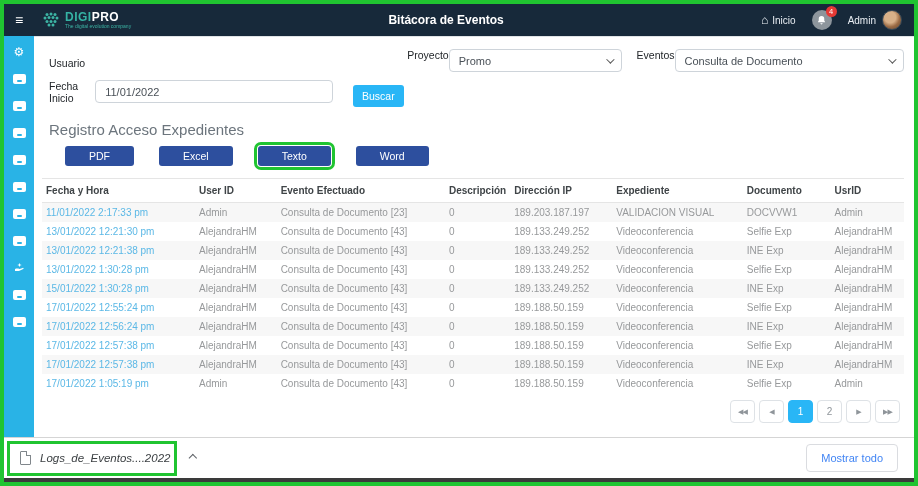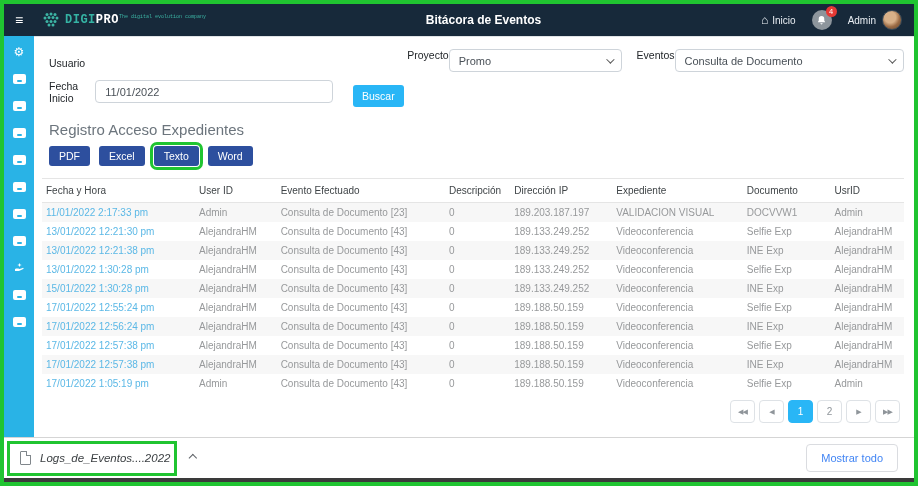--- a/index.html
+++ b/index.html
@@ -3,21 +3,21 @@
 <meta charset="utf-8">
 <style>
   * { margin:0; padding:0; box-sizing:border-box; }
   body { font-family:"Liberation Sans", sans-serif; background:#fff; }
   .frame { width:918px; height:486px; border:4px solid #20c431; display:flex; flex-direction:column; overflow:hidden; background:#fff; }
 
   
   .header { height:32px; background:#17293a; display:flex; align-items:center; flex:0 0 32px; }
   .burger-box { width:30px; height:32px; display:flex; align-items:center; justify-content:center; color:#fff; font-size:14px; cursor:pointer; }
   .logo { display:flex; align-items:center; gap:5px; margin-left:8px; }
-  .logo-text { display:flex; flex-direction:row; line-height:1;font-family:Liberation Mono, monospace; }
+  .logo-text { display:flex; flex-direction:column; line-height:1; }
   .logo-name { font-size:12px; font-weight:bold; letter-spacing:.5px; }
   .logo-name .digi { color:#35b3a4; } .logo-name .pro { color:#fff; }
   .logo-tag { font-size:5px; color:#3cb4a4; margin-top:1px; }
   .header-title { flex:1; text-align:center; color:#fff; font-size:12px; font-weight:bold; }
   .header-nav { display:flex; align-items:center; gap:16px; margin-right:12px; }
   .nav-home { display:flex; align-items:center; gap:4px; color:#e8edf2; font-size:10px; cursor:pointer; }
   .home-glyph { font-size:12px; }
   .bell-wrap { position:relative; width:20px; height:20px; background:#8d959c; border-radius:50%; display:flex; align-items:center; justify-content:center; cursor:pointer; }
   .badge { position:absolute; top:-4px; right:-5px; background:#e53935; color:#fff; font-size:7.5px; min-width:11px; height:11px; border-radius:6px; display:flex; align-items:center; justify-content:center; padding:0 2px; }
   .user-wrap { display:flex; align-items:center; gap:6px; cursor:pointer; }
@@ -41,26 +41,26 @@
   .select-box, .text-input { height:23px; border:1px solid #ced4da; border-radius:4px; background:#fff; font-size:11px; color:#495057; display:flex; align-items:center; padding:0 22px 0 9px; position:relative; width:100%; }
   .text-input { }
   .chev { position:absolute; right:9px; top:8px; width:6px; height:6px; border-right:1.4px solid #555; border-bottom:1.4px solid #555; transform:rotate(45deg) translateY(-2px); }
   .w1 { width:284px; margin-left:7px; } .w2 { width:272px; margin-left:15px; } .w3 { width:218px; margin-left:79px; }
   .row2 { margin-top:8px; }
   .btn-buscar { margin-left:20px; height:22px; background:#29b6f6; color:#fff; border:none; border-radius:3px; font-size:10.5px; padding:0 9px; cursor:pointer; font-family:inherit; }
 
   
   .section-title { margin:14px 0 0 7px; font-size:15px; color:#6c757d; }
   .export-row { display:flex; gap:9px; margin:8px 0 0 7px; }
-  .export-btn { background:#2d4f9e; color:#fff; border:none; border-radius:3px; font-size:10.5px; padding:4px 10px; cursor:pointer; font-family:inherit; }
+  .export-btn { background:#2d4f9e; color:#fff; border:none; border-radius:3px; font-size:10.5px; padding:4px 24px; cursor:pointer; font-family:inherit;margin-left:16px; }
   .export-btn.hl { outline:3px solid #20c431; outline-offset:1px; }
 
   
   table { width:100%; border-collapse:collapse; margin-top:12px; table-layout:fixed; }
-  thead th { font-size:10px; color:#3f4447; font-weight:normal; text-align:left; padding:6px 4px; border-top:1px solid #e5e5e5; border-bottom:1px solid #e5e5e5; background:#fff; }
+  thead th { font-size:10px; color:#3f4447; font-weight:bold; text-align:left; padding:6px 4px; border-top:1px solid #e5e5e5; border-bottom:1px solid #e5e5e5; background:#fff; }
   tbody td { font-size:10px; color:#97999b; padding:4px 4px; height:17px; overflow:hidden; white-space:nowrap; }
   tbody tr:nth-child(odd) { background:#f7f7f7; }
   tbody td:first-child { color:#5bb8e6; }
 
   
   .pager { display:flex; justify-content:flex-end; gap:4px; margin:7px 4px 0 0; }
   .pbtn { min-width:25px; height:23px; border:1px solid #dee2e6; border-radius:4px; background:#fff; color:#8f959a; display:flex; align-items:center; justify-content:center; font-size:7px; letter-spacing:-1px; cursor:pointer; font-family:inherit; }
   .pbtn.page { font-size:10px; letter-spacing:0; }
   .pbtn.active { background:#29b6f6; border-color:#29b6f6; color:#fff; }
 

